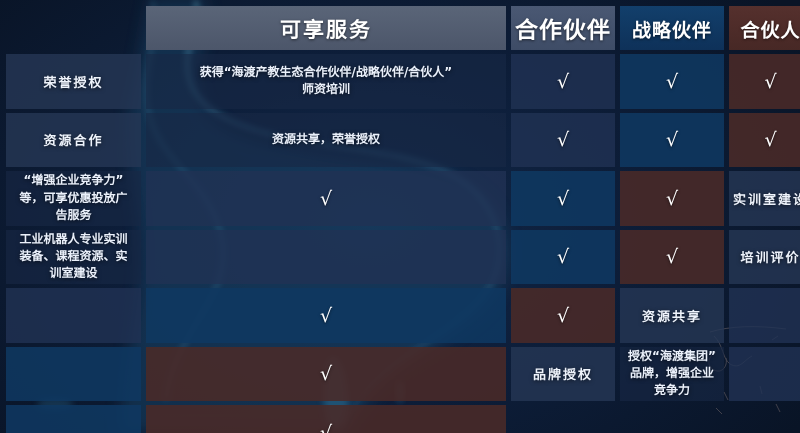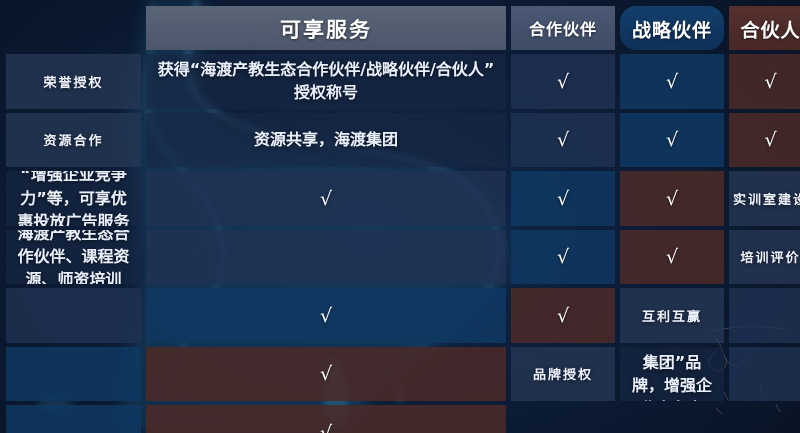--- a/index.html
+++ b/index.html
@@ -62,33 +62,32 @@
     background: linear-gradient(180deg, #5a6578 0%, #4c566a 100%);
     color: #ffffff;
     font-size: 21px;
     font-weight: 700;
     letter-spacing: 2px;
     text-shadow: 0 1px 3px rgba(0,0,0,.55);
   }
   .hdr-p1 {
     background: linear-gradient(180deg, #4a5873 0%, #3e4c66 100%);
     color: #ffffff;
-    font-size: 16px;
+    font-size: 23px;
     font-weight: 700;
     letter-spacing: 1px;
     text-shadow: 0 1px 3px rgba(0,0,0,.55);
   }
   .hdr-p2 {
     background: linear-gradient(180deg, #123f6b 0%, #0e3159 100%);
     color: #ffffff;
     font-size: 19px;
     font-weight: 700;
     letter-spacing: 1px;
     text-shadow: 0 1px 3px rgba(0,0,0,.55);
-    border-radius: 16px;
   }
   .hdr-p3 {
     background: linear-gradient(180deg, #55302d 0%, #472825 100%);
     color: #ffffff;
     font-size: 19px;
     font-weight: 700;
     letter-spacing: 1px;
     text-shadow: 0 1px 3px rgba(0,0,0,.55);
   }
 
@@ -97,21 +96,21 @@
     background: rgba(38, 55, 85, .80);
     color: #eef3fb;
     font-size: 13px;
     font-weight: 700;
     letter-spacing: 2px;
     text-shadow: 0 1px 4px rgba(0,0,0,.6);
   }
   .c-desc {
     background: rgba(24, 40, 70, .62);
     color: #eaf0fa;
-    font-size: 16px;
+    font-size: 12px;
     font-weight: 600;
     line-height: 1.45;
     padding: 2px 8px;
     text-shadow: 0 1px 4px rgba(0,0,0,.6);
   }
   .c-p1 { background: rgba(32, 50, 84, .80); }
   .c-p2 { background: rgba(15, 56, 97, .88); }
   .c-p3 { background: rgba(74, 42, 40, .88); }
 
   .c-p1, .c-p2, .c-p3 {
@@ -185,37 +184,37 @@
     <div class="cell hdr-blank"></div>
     <div class="cell hdr-service">可享服务</div>
     <div class="cell hdr-p1">合作伙伴</div>
     <div class="cell hdr-p2">战略伙伴</div>
     <div class="cell hdr-p3">合伙人</div>
 
     <div class="cell c-label">荣誉授权</div>
     <div class="cell c-desc">
       <span>
           <span class="desc-line">获得“海渡产教生态合作伙伴/战略伙伴/合伙人”</span>
-          <span class="desc-line">授权称号</span>
+          <span class="desc-line">师资培训</span>
         </span>
     </div>
     <div class="cell c-p1">
         <span class="tick">√</span>
       </div>
     <div class="cell c-p2">
         <span class="tick">√</span>
       </div>
     <div class="cell c-p3">
         <span class="tick">√</span>
       </div>
 
     <div class="cell c-label">资源合作</div>
     <div class="cell c-desc">
       <span>
-          <span class="desc-line">资源共享，海渡集团</span>
+          <span class="desc-line">资源共享，荣誉授权</span>
         </span>
     </div>
     <div class="cell c-p1">
         <span class="tick">√</span>
       </div>
     <div class="cell c-p2">
         <span class="tick">√</span>
       </div>
     <div class="cell c-p3">
         <span class="tick">√</span>
@@ -232,21 +231,21 @@
     <div class="cell c-p2">
         <span class="tick">√</span>
       </div>
     <div class="cell c-p3">
         <span class="tick">√</span>
       </div>
 
     <div class="cell c-label">实训室建设</div>
     <div class="cell c-desc">
       <span>
-          <span class="desc-line">海渡产教生态合作伙伴、课程资源、师资培训</span>
+          <span class="desc-line">工业机器人专业实训装备、课程资源、实训室建设</span>
         </span>
     </div>
     <div class="cell c-p1">
         <span class="tick empty">√</span>
       </div>
     <div class="cell c-p2">
         <span class="tick">√</span>
       </div>
     <div class="cell c-p3">
         <span class="tick">√</span>
@@ -256,21 +255,21 @@
     <div class="cell c-p1">
         <span class="tick empty">√</span>
       </div>
     <div class="cell c-p2">
         <span class="tick">√</span>
       </div>
     <div class="cell c-p3">
         <span class="tick">√</span>
       </div>
 
-    <div class="cell c-label">互利互赢</div>
+    <div class="cell c-label">资源共享</div>
     <div class="cell c-p1">
         <span class="tick empty">√</span>
       </div>
     <div class="cell c-p2">
         <span class="tick empty">√</span>
       </div>
     <div class="cell c-p3">
         <span class="tick">√</span>
       </div>
 

